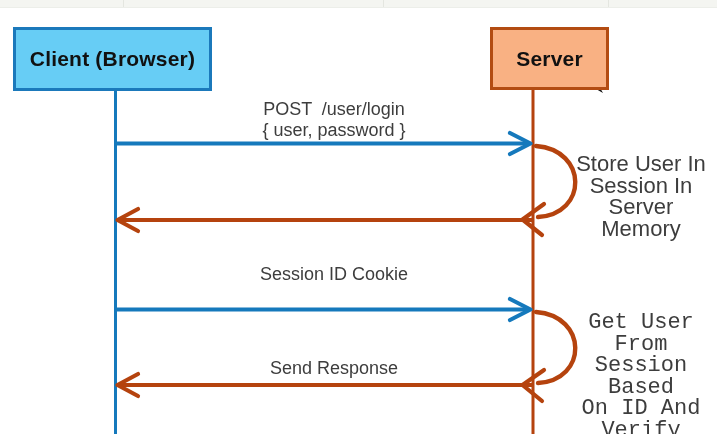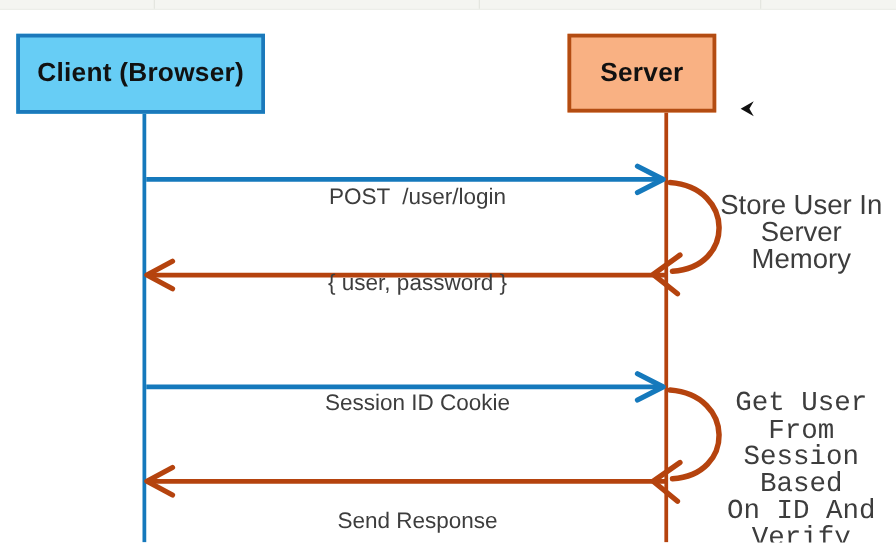--- a/index.html
+++ b/index.html
@@ -34,34 +34,34 @@
     color: var(--actor-text, #111111);
     letter-spacing: 0.2px;
   }
   .actor-client {
     left: 13px; top: 27px; width: 199px; height: 64px;
     background: var(--client-fill, #67cdf5);
     border: 3px solid var(--client-border, #1b79bb);
     font-size: 21px;
   }
   .actor-server {
-    left: 454px; top: 27px; width: 119px; height: 63px;
+    left: 490px; top: 27px; width: 119px; height: 63px;
     background: var(--server-fill, #f9b183);
     border: 3px solid var(--server-border, #b34c12);
     font-size: 21px;
   }
 
   
   .msg-label {
     position: absolute; left: 134px; width: 400px;
     text-align: center;
     color: var(--label-text, #3d3d3d);
     font-size: 18px; line-height: 21px;
   }
-  .msg-line { white-space: pre; margin-top: 48px; }
+  .msg-line { white-space: pre; }
   .msg-label-1 { top: 99px; }
   .msg-label-2 { top: 192px; }
   .msg-label-3 { top: 264px; }
   .msg-label-4 { top: 358px; }
 
   
   .loop-label {
     position: absolute; left: 570px; width: 142px;
     text-align: center;
     color: var(--label-text, #3d3d3d);
@@ -135,20 +135,21 @@
   <div class="msg-label msg-label-3">
     <div class="msg-line">Session ID Cookie</div>
   </div>
 
   <div class="msg-label msg-label-4">
     <div class="msg-line">Send Response</div>
   </div>
 
   <div class="loop-label loop-label-1">
     <div>Store User In</div>
+    <div>Session In</div>
     <div>Server Memory</div>
   </div>
 
   <div class="loop-label loop-label-2">
     <div>Get User From</div>
     <div>Session Based</div>
     <div>On ID And</div>
     <div>Verify User</div>
   </div>
 

